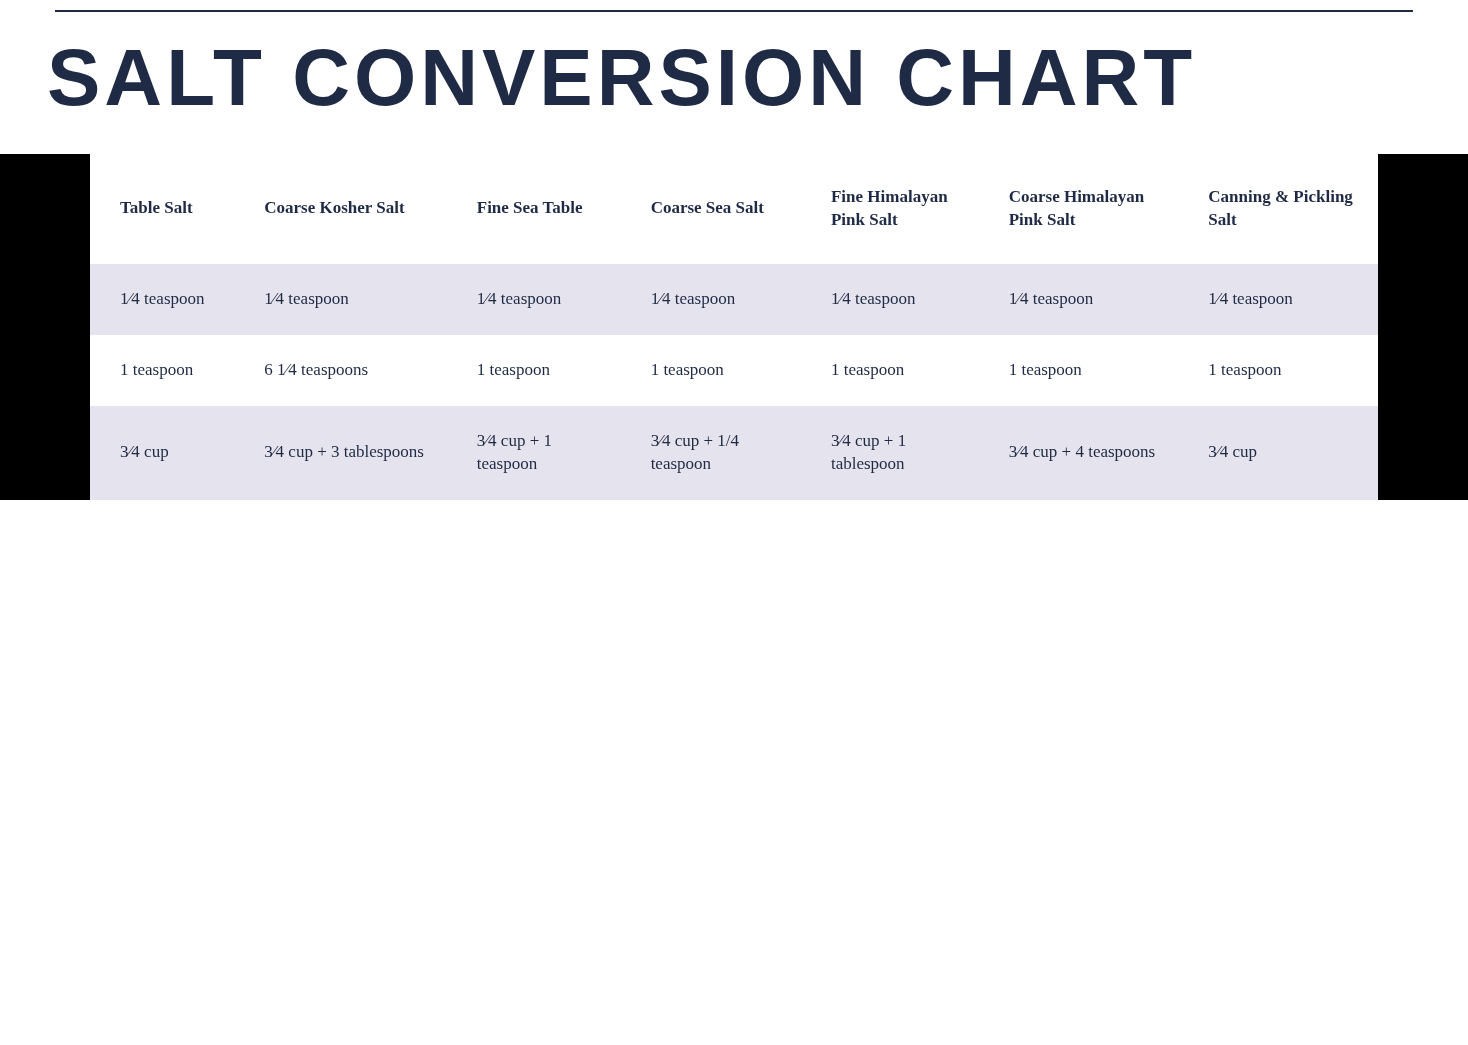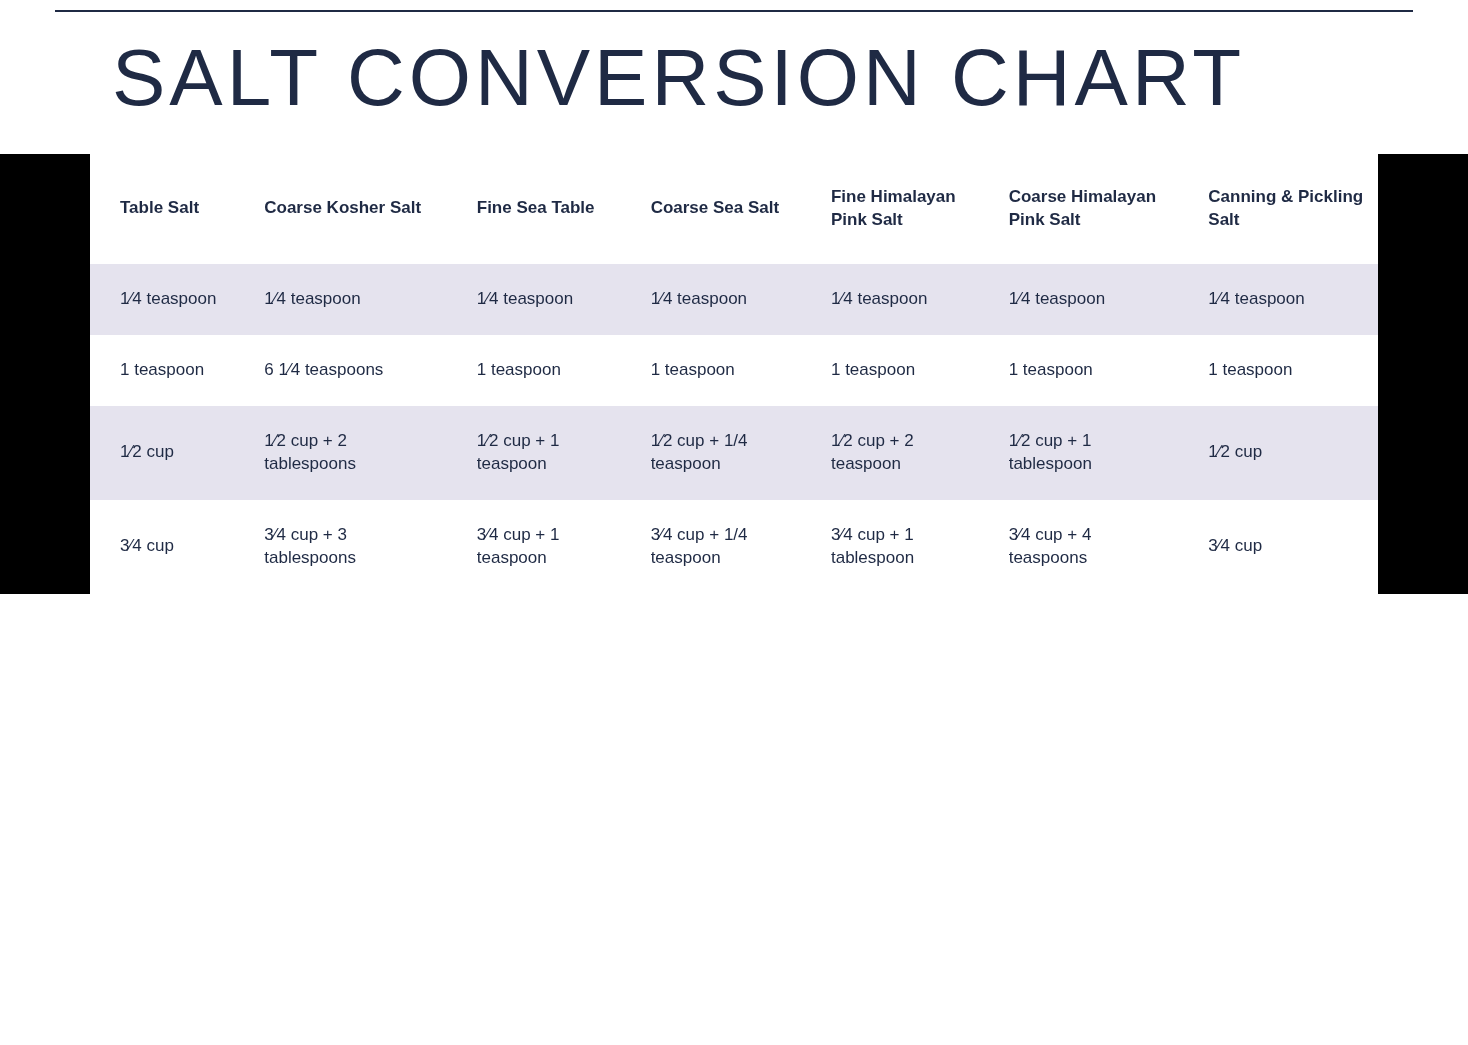--- a/index.html
+++ b/index.html
@@ -8,33 +8,34 @@
     background: #ffffff;
     color: #1f2a44;
     width: 1468px;
   }
   .top-rule {
     border-top: 2px solid #1f2a44;
     margin: 10px 55px 0 55px;
   }
   .title {
     font-size: 80px;
-    font-weight: 400;
+    font-weight: 700;
     letter-spacing: 4px;
     color: #1f2a44;
-    padding: 20px 0 30px 112px;
+    padding: 20px 0 30px 47px;
   }
   .black-band {
     background: #000000;
     width: 100%;
     padding: 0 90px;
   }
   .table-card {
     background: #ffffff;
     width: 100%;
+    font-family: Liberation Serif, serif;
   }
   table {
     width: 100%;
     border-collapse: collapse;
     table-layout: fixed;
   }
   th, td {
     text-align: left;
     padding: 24px 14px 24px 30px;
     vertical-align: middle;
@@ -106,29 +107,20 @@
           <tr>
             <td>1 teaspoon</td>
             <td>6 1⁄4 teaspoons</td>
             <td>1 teaspoon</td>
             <td>1 teaspoon</td>
             <td>1 teaspoon</td>
             <td>1 teaspoon</td>
             <td>1 teaspoon</td>
           </tr>
           <tr>
-            <td>1⁄2 cup</td>
-            <td>1⁄2 cup + 2 tablespoons</td>
-            <td>1⁄2 cup + 1 teaspoon</td>
-            <td>1⁄2 cup + 1/4 teaspoon</td>
-            <td>1⁄2 cup + 2 teaspoon</td>
-            <td>1⁄2 cup + 1 tablespoon</td>
-            <td>1⁄2 cup</td>
-          </tr>
-          <tr>
             <td>3⁄4 cup</td>
             <td>3⁄4 cup + 3 tablespoons</td>
             <td>3⁄4 cup + 1 teaspoon</td>
             <td>3⁄4 cup + 1/4 teaspoon</td>
             <td>3⁄4 cup + 1 tablespoon</td>
             <td>3⁄4 cup + 4 teaspoons</td>
             <td>3⁄4 cup</td>
           </tr>
         </tbody>
     </table>

